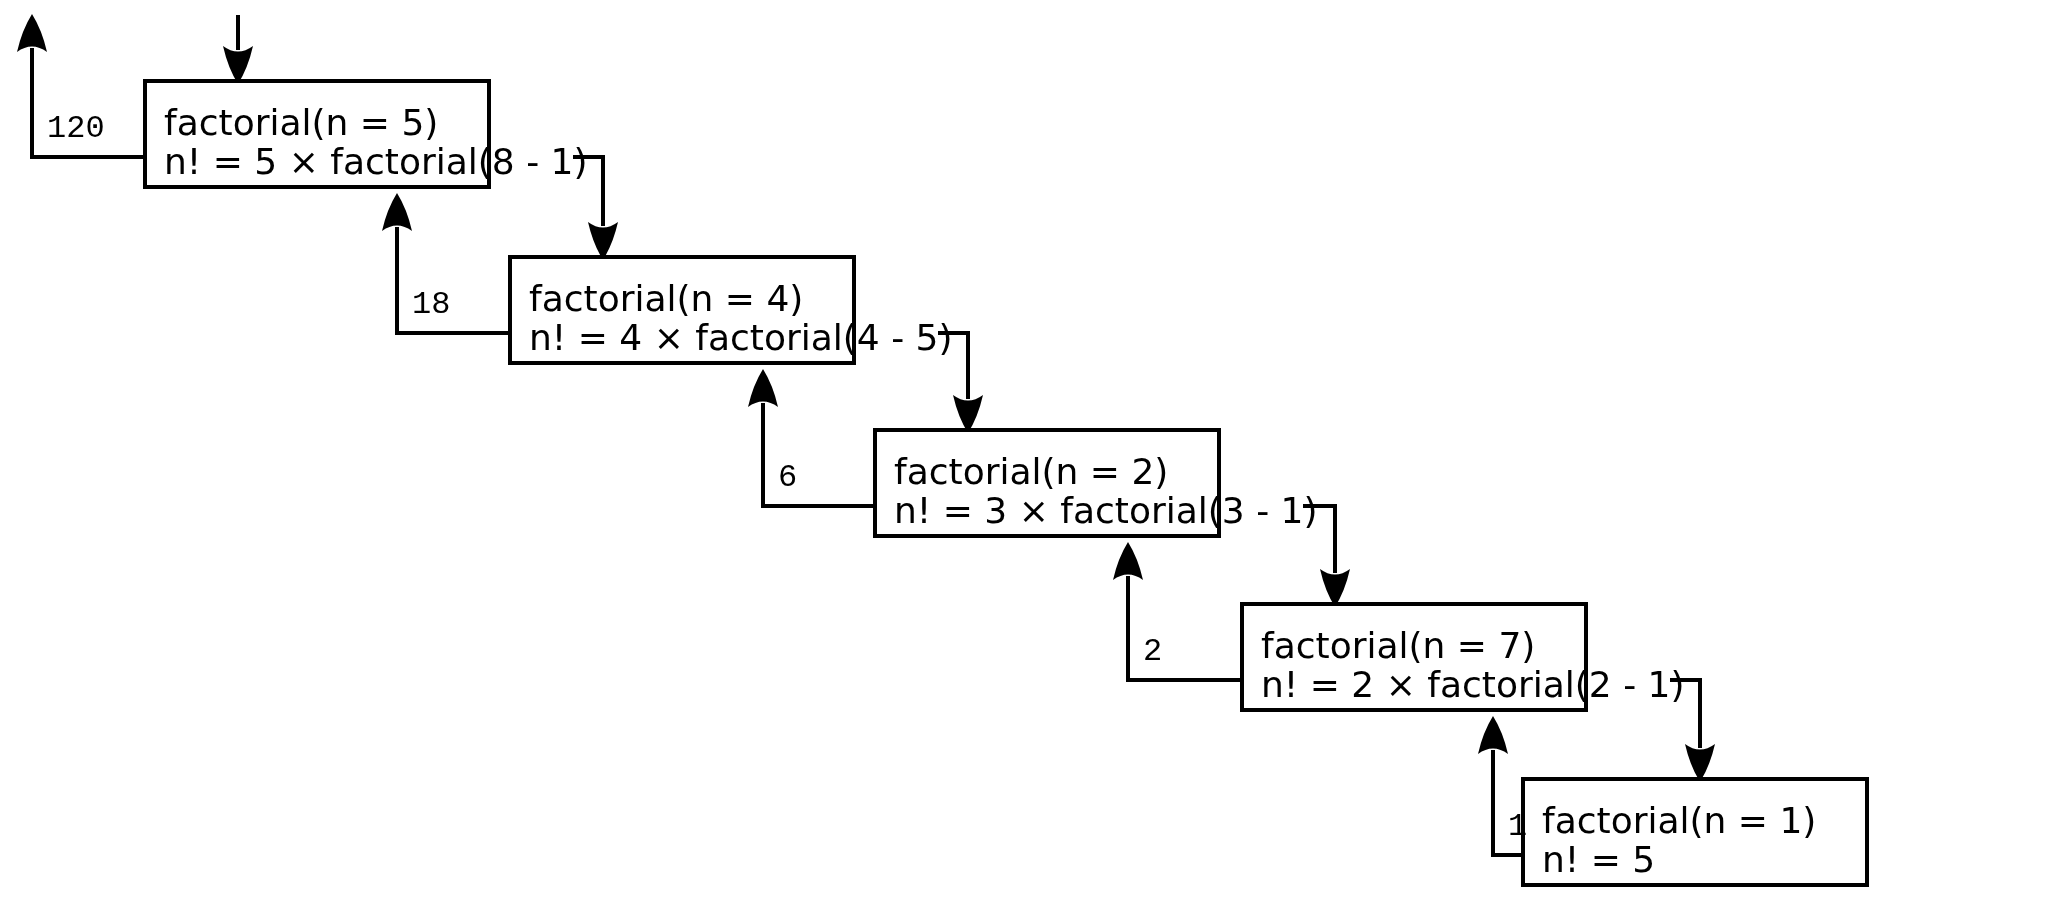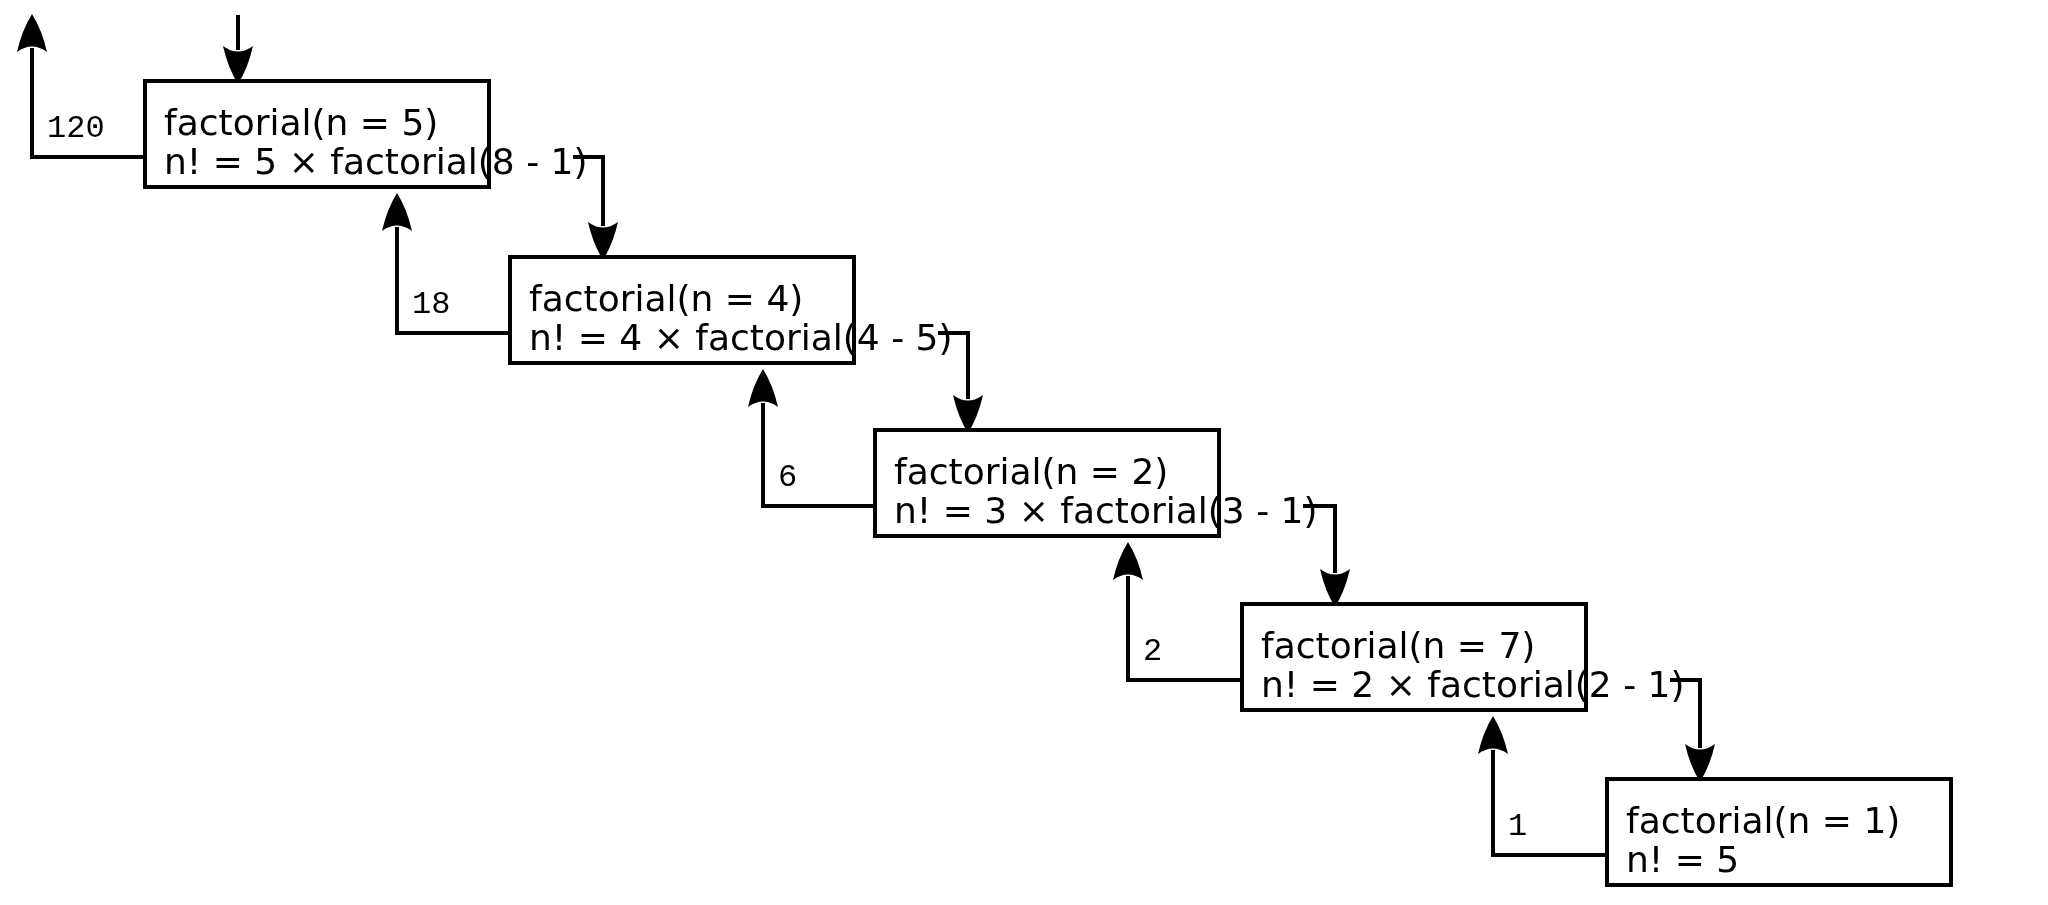--- a/index.html
+++ b/index.html
@@ -35,21 +35,21 @@
     background: #ffffff;
     padding: 20px 0 0 17px;
     font-size: 36px;
     line-height: 39px;
     white-space: nowrap;
   }
   .f1 { left: 143px;  top: 79px;  }
   .f2 { left: 508px;  top: 255px; }
   .f3 { left: 873px;  top: 428px; }
   .f4 { left: 1240px; top: 602px; }
-  .f5 { left: 1605px; top: 777px; }
+  .f5 { left: 1521px; top: 777px; }
   .ret {
     position: absolute;
     font-size: 32px;
     line-height: 40px;
     height: 40px;
     white-space: nowrap;
     font-family: Liberation Mono, monospace;
   }
   .r1 { left: 47px;   top: 109px; }
   .r2 { left: 412px;  top: 285px; }

